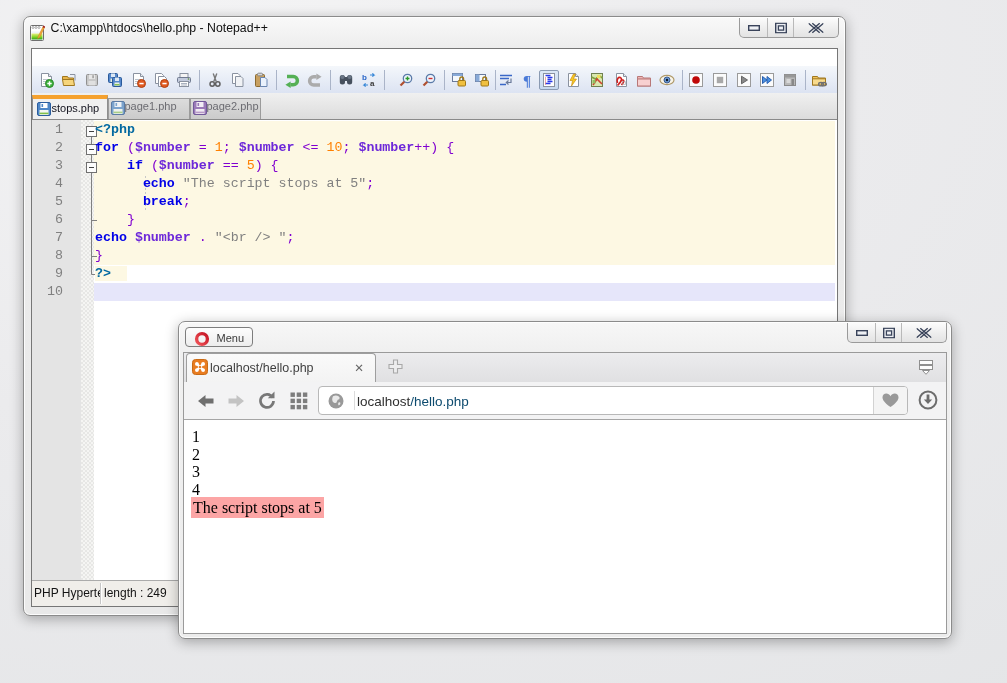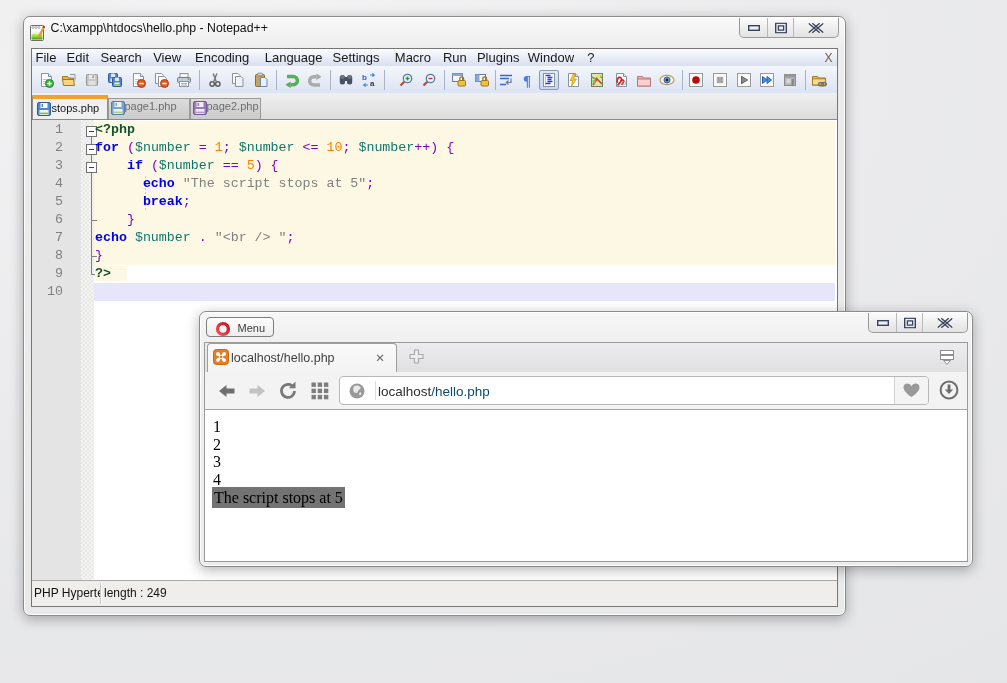--- a/index.html
+++ b/index.html
@@ -62,38 +62,38 @@
   background-size:4px 4px; }
 .lnums { position:absolute; left:0; top:1px; width:31px; text-align:right;
   font-family:"Liberation Mono",monospace; font-size:13.3px; line-height:18px; color:#808080; }
 .rows { position:absolute; left:62px; right:2px; top:1px; }
 .row { height:18px; }
 .r-php { background:#fdf8e3; }
 .r-cur { background:#e6e6fa; }
 .code { position:absolute; left:63px; top:1px; font-family:"Liberation Mono",monospace;
   font-size:13.3px; line-height:18px; white-space:pre; color:#000; }
 .k { color:#0000e8; font-weight:bold;text-align:center; }
-.v { color:#0f766e; font-weight:normal; }
+.v { color:#6d28d9; font-weight:bold; }
 .o { color:#8000d0; }
 .n { color:#ff8000; }
 .s { color:#808080; }
-.t { color:#14532d; font-weight:bold; }
+.t { color:#0369a1; font-weight:bold; }
 .t9 { background:#fdf8e3; }
 .foldsvg { position:absolute; left:50px; top:0; }
 .iguide { position:absolute; width:1px; background-image:linear-gradient(#c8c8c8 50%, transparent 0); background-size:1px 4px; }
 
 .statusbar { position:absolute; left:0; bottom:0; right:0; height:26px;
   border-top:1px solid #ababab; background:#f0eeea; font-size:12px; color:#141414; }
 .statusbar .s1 { position:absolute; left:2px; top:5px; width:66px; overflow:hidden; white-space:nowrap; }
 .statusbar .s2 { position:absolute; left:72px; top:5px; }
 .statusbar .sd { position:absolute; left:68px; top:2px; width:1px; height:21px; background:#c6c6c6; box-shadow:1px 0 0 #fff; }
 
 
-#opera { left:178px; top:311px; width:774px; height:256px;
-  background: linear-gradient(#f7f7f7, #f0f0f0 28px, #ececec); margin-left: 21px; }
+#opera { left:178px; top:321px; width:774px; height:318px;
+  background: linear-gradient(#f7f7f7, #f0f0f0 28px, #ececec); }
 #menubtn { position:absolute; left:6px; top:5px; width:68px; height:20px;
   border:1px solid #7d7d7d; border-radius:4px; background:linear-gradient(#fdfdfd,#ededed);
   font-size:11px; color:#3a3a3a; }
 #menubtn .mtxt { position:absolute; left:30.5px; top:3.5px; }
 #menubtn svg { position:absolute; left:7.5px; top:2.5px; }
 #operabtn { right:4px; }
 #opera .client { left:4px; top:30px; right:4px; bottom:4px; border-color:#9a9a9a; background:#fff; }
 
 .obar { position:absolute; left:0; top:0; right:0; height:29px;
   background: linear-gradient(#ececee, #e0e0e2); }
@@ -114,21 +114,21 @@
 .addr .adiv { position:absolute; left:35px; top:4px; width:1px; height:19px; background:#dcdcdc; }
 .addr .urlt { position:absolute; left:38px; top:6.5px; font-size:13.5px; color:#2f2f2f; white-space:nowrap; }
 .addr .urlt .dim { color:#0c4a6e; }
 .heartbox { position:absolute; right:0; top:0; width:34px; height:27px;
   background:#f4f4f4; border-left:1px solid #d2d2d2; border-radius:0 3px 3px 0; }
 .dlbtn { position:absolute; left:734px; top:8px; }
 
 .ocontent { position:absolute; left:0; top:68px; right:0; bottom:0; background:#fff;
   font-family:"Liberation Serif",serif; font-size:16px; line-height:17.7px; color:#000; }
 .ocontent .txt { position:absolute; left:8px; top:7px; }
-.hl { background:#737373; padding:2px 2px; margin-left:-1px; }
+.hl { background:#fca5a5; padding:2px 2px; margin-left:-1px; }
 </style>
 </head>
 <body>
 
 <div class="win" id="npp">
   <div class="titlebar">
     <svg class="ticon" width="15" height="16" viewBox="0 0 15 16">
       <rect x="0.5" y="0.5" width="13" height="15" rx="1" fill="#fff" stroke="#6e6e6e"></rect>
       <rect x="1.5" y="6.5" width="11" height="3" fill="#eef4f8"></rect>
       <linearGradient id="gdoc" x1="0" y1="0" x2="0" y2="1">
@@ -157,35 +157,20 @@
           <rect x="3.4" y="3.4" width="5.2" height="4.2" fill="none" stroke="#39435a" stroke-width="1.3"></rect>
         </svg>
       </div>
     <div class="wb" style="width:45px">
         <svg width="15" height="11" viewBox="0 0 15 11">
           <path d="M0.7 0.7 L11.9 10.3 M4.5 0.7 L15.7 10.3 M11.9 0.7 L0.7 10.3 M15.7 0.7 L4.5 10.3" stroke="#39435a" stroke-width="1.35" transform="translate(-0.7,0)"></path>
         </svg>
       </div>
   </div>
   <div class="client">
-    <div class="menubar">
-        <span class="mi" style="left:3.5px">File</span>
-        <span class="mi" style="left:34.6px">Edit</span>
-        <span class="mi" style="left:68.5px">Search</span>
-        <span class="mi" style="left:121.2px">View</span>
-        <span class="mi" style="left:163px">Encoding</span>
-        <span class="mi" style="left:232.7px">Language</span>
-        <span class="mi" style="left:300.6px">Settings</span>
-        <span class="mi" style="left:362.8px">Macro</span>
-        <span class="mi" style="left:410.9px">Run</span>
-        <span class="mi" style="left:444.9px">Plugins</span>
-        <span class="mi" style="left:495.8px">Window</span>
-        <span class="mi" style="left:555.2px">?</span>
-        <span class="menux">X</span>
-      </div>
     <div class="toolbar" id="tbar">
         <span class="tsep" style="left:167px"></span>
         <span class="tsep" style="left:244px"></span>
         <span class="tsep" style="left:298px"></span>
         <span class="tsep" style="left:352px"></span>
         <span class="tsep" style="left:412px"></span>
         <span class="tsep" style="left:463px"></span>
         <span class="tsep" style="left:650px"></span>
         <span class="tsep" style="left:773px"></span>
         <span class="ti" style="left:6px"><svg width="16" height="16" viewBox="0 0 16 16">

